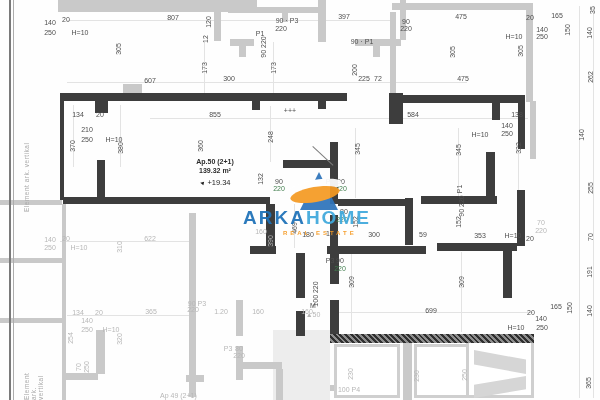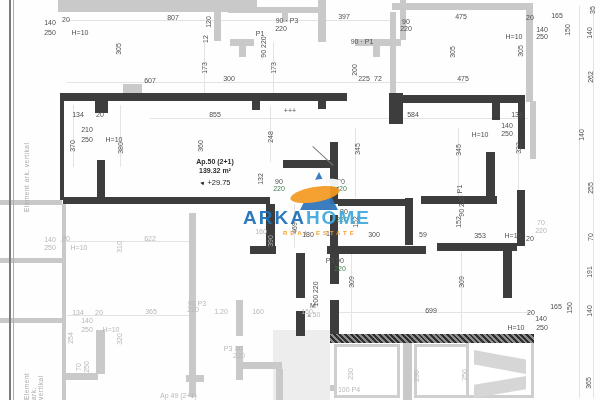--- a/index.html
+++ b/index.html
@@ -259,21 +259,21 @@
 
   <div class="rail rail1"></div>
   <div class="rail rail2"></div>
 
   <div class="sidetext" id="side1">Element ark. vertikal</div>
   <div class="sidetext" id="side2">Element ark. vertikal</div>
 
   <div id="apt-label">
     <div class="apt-name">Ap.50 (2+1)</div>
     <div class="apt-area">139.32 m²</div>
-    <div class="apt-elev"><span class="flag">◄</span><span>+29.75</span></div>
+    <div class="apt-elev"><span class="flag">◄</span><span>+19.34</span></div>
   </div>
 
   <div id="below-apt">Ap 49 (2+1)</div>
 
   <div id="logo">
     <div class="tri"></div>
     <div class="swi"></div>
     <div class="swo"></div>
     <div class="brand"><span class="arka">ARKA</span><span class="home">HOME</span></div>
     <div class="tag">REAL ESTATE</div>

